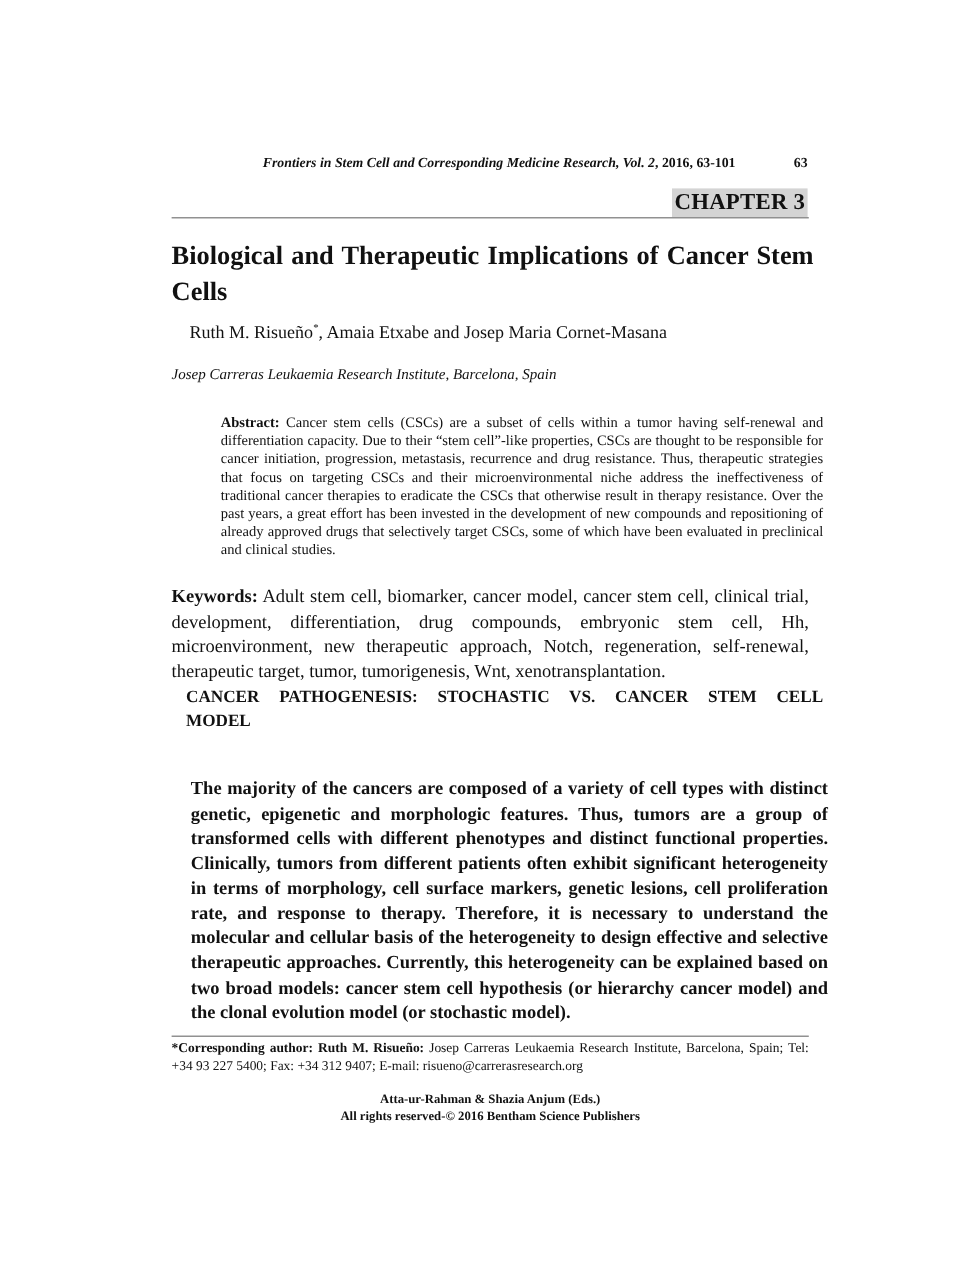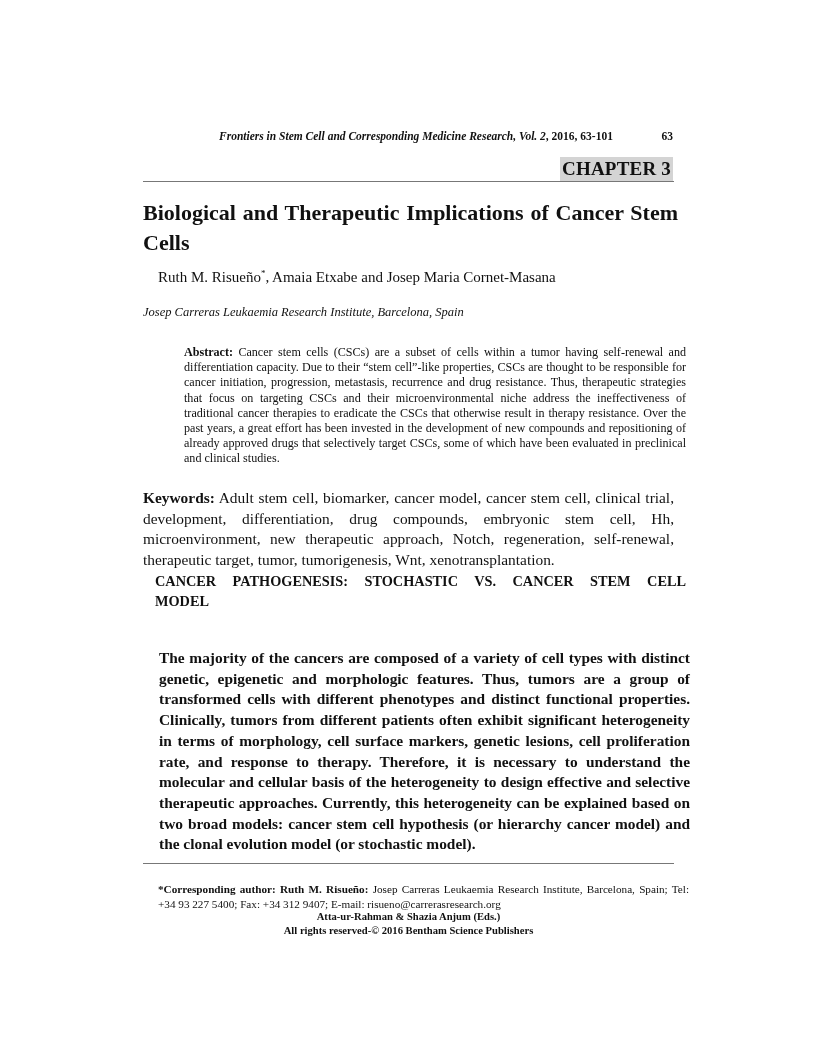--- a/index.html
+++ b/index.html
@@ -64,21 +64,21 @@
       position: absolute; left: 143px; top: 632px; width: 531px;
       font-size: 15.4px; line-height: 20.7px; text-align: justify; margin: 16px; font-weight: bold;
     }
 
     .footer-rule {
       position: absolute; left: 143px; top: 863px; width: 531px; height: 0;
       border-top: 1.5px solid #777;
     }
     .footnote {
       position: absolute; left: 143px; top: 867px; width: 531px;
-      font-size: 11.2px; line-height: 14.5px; text-align: justify; margin: 15px;
+      font-size: 11.2px; line-height: 14.5px; text-align: justify; margin: 0;
     }
     .publisher {
       position: absolute; left: 143px; top: 910px; width: 531px;
       font-size: 10.6px; font-weight: bold; text-align: center; line-height: 13.5px;
     }
   </style>
 </head>
 <body>
 
 <div class="page">

